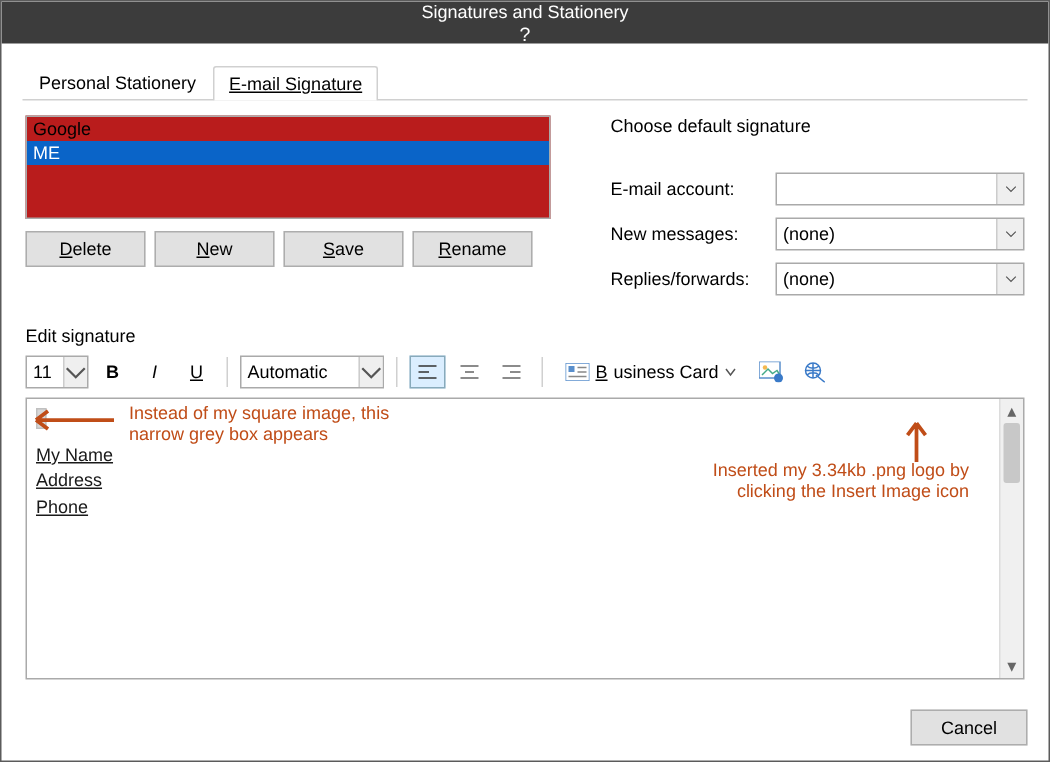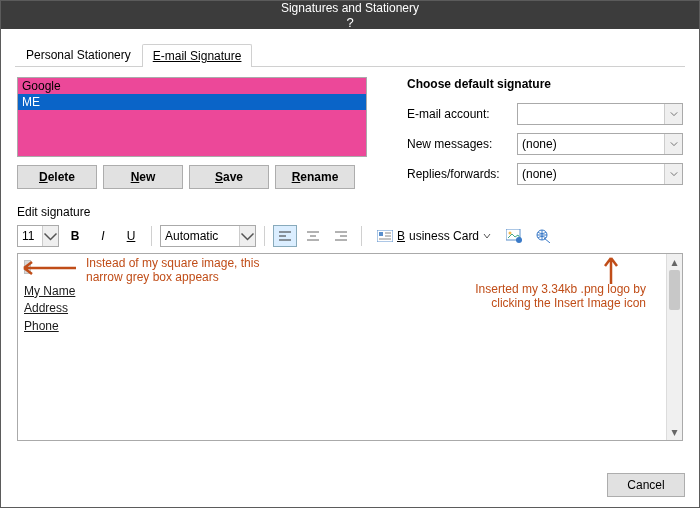--- a/index.html
+++ b/index.html
@@ -8,25 +8,25 @@
   .titlebar { height:28px; background:#3c3c3c; color:#fff; display:flex; align-items:center; padding:0 8px;flex-direction:column; }
   .titlebar .title { flex:1; font-size:12px; }
   .titlebar .tbtn { width:44px; height:28px; display:flex; align-items:center; justify-content:center; color:#fff; font-size:13px; }
   .tabs { display:flex; border-bottom:1px solid #d0d0d0; margin:14px 14px 0 14px; }
   .tab { padding:4px 10px; border:1px solid transparent; border-bottom:none; cursor:pointer; }
   .tab.active { border-color:#d0d0d0; background:#f0f0f0; border-top-left-radius:2px; border-top-right-radius:2px; position:relative; top:1px; background:#fff;}
   .tab.active { background:#fff; }
   .panel { padding:10px 16px 0 16px; }
   .row1 { display:flex; gap:24px; }
   .group { border:1px solid #d9d9d9; padding:10px; position:relative; }
-  .siglist { width:350px; height:80px; border:1px solid #aaa; background:#ec4899; overflow:auto; }
+  .siglist { width:350px; height:69px; border:1px solid #aaa; background:#b91c1c; overflow:auto; }
   .siglist .item { padding:1px 4px; }
   .siglist .item.sel { background:#0a64c8; color:#fff; }
   .btnrow { display:flex; gap:6px; margin-top:8px; }
-  .btn { border:1px solid #adadad; background:#e1e1e1; padding:4px 0; width:80px; text-align:center; cursor:pointer;font-weight:bold; }
+  .btn { border:1px solid #adadad; background:#e1e1e1; padding:4px 0; width:80px; text-align:center; cursor:pointer; }
   .btn u { text-decoration:underline; }
   .rightcol { flex:1; }
   .fld { display:flex; align-items:center; margin-bottom:8px; gap:6px;}
   .fld label { width:104px; }
   .combo { flex:1; height:22px; border:1px solid #aaa; background:#fff; position:relative; display:flex; align-items:center; padding:0 4px; }
   .combo .caret { position:absolute; right:0; top:0; width:18px; height:100%; border-left:1px solid #ccc; display:flex; align-items:center; justify-content:center; background:#efefef;}
   .caret svg,.tbcaret svg{width:8px;height:8px;}
   .editgroup { margin-top:12px; }
   .toolbar { display:flex; align-items:center; gap:4px; margin-top:6px; flex-wrap:nowrap;}
   .tcombo { height:22px; border:1px solid #aaa; background:#fff; display:flex; align-items:center; padding:0 4px; position:relative;}
@@ -70,21 +70,21 @@
         </div>
         <div class="btnrow">
           <div class="btn"><u>D</u><span>elete</span></div>
           <div class="btn"><u>N</u><span>ew</span></div>
           <div class="btn"><u>S</u><span>ave</span></div>
           <div class="btn"><u>R</u><span>ename</span></div>
         </div>
       </div>
     </div>
     <div class="rightcol">
-      <div style="margin-bottom:12px;font-weight:bold;">Choose default signature</div>
+      <div style="margin-bottom:24px;">Choose default signature</div>
       <div class="fld">
         <label>E-mail account:</label>
         <div class="combo">
           <span class="blur"> </span>
           <div class="caret">
               <svg viewBox="0 0 10 10">
                 <path d="M1 3 L5 7 L9 3" fill="none" stroke="#555"></path>
               </svg>
             </div>
         </div>
@@ -199,21 +199,21 @@
 
       <div class="annot" style="left:30px; top:2px;">
         <svg width="60" height="18" style="position:absolute;left:-30px;top:3px;">
             <path d="M58 9 H6 M6 9 L14 3 M6 9 L14 15" stroke="#c04d18" stroke-width="2.5" fill="none"></path>
           </svg>
         <div style="margin-left:38px;">
           <div>Instead of my square image, this</div>
           <div>narrow grey box appears</div>
         </div>
       </div>
-      <div class="annot" style="right:36px; top:28px; text-align:right;">
+      <div class="annot" style="right:36px; top:40px; text-align:right;">
         <svg width="18" height="34" style="position:absolute;right:26px;top:-30px;">
             <path d="M9 32 V6 M9 6 L3 14 M9 6 L15 14" stroke="#c04d18" stroke-width="2.5" fill="none"></path>
           </svg>
         <div>Inserted my 3.34kb .png logo by</div>
         <div>clicking the Insert Image icon</div>
       </div>
     </div>
   </div>
 </div>
 

